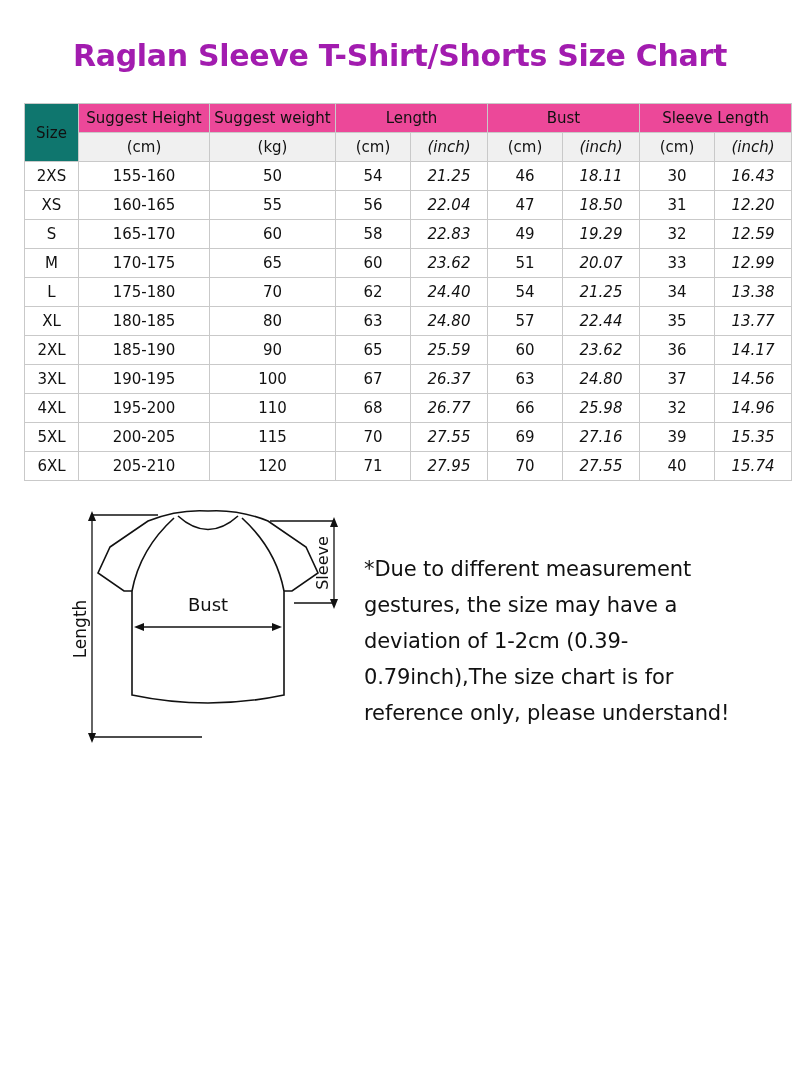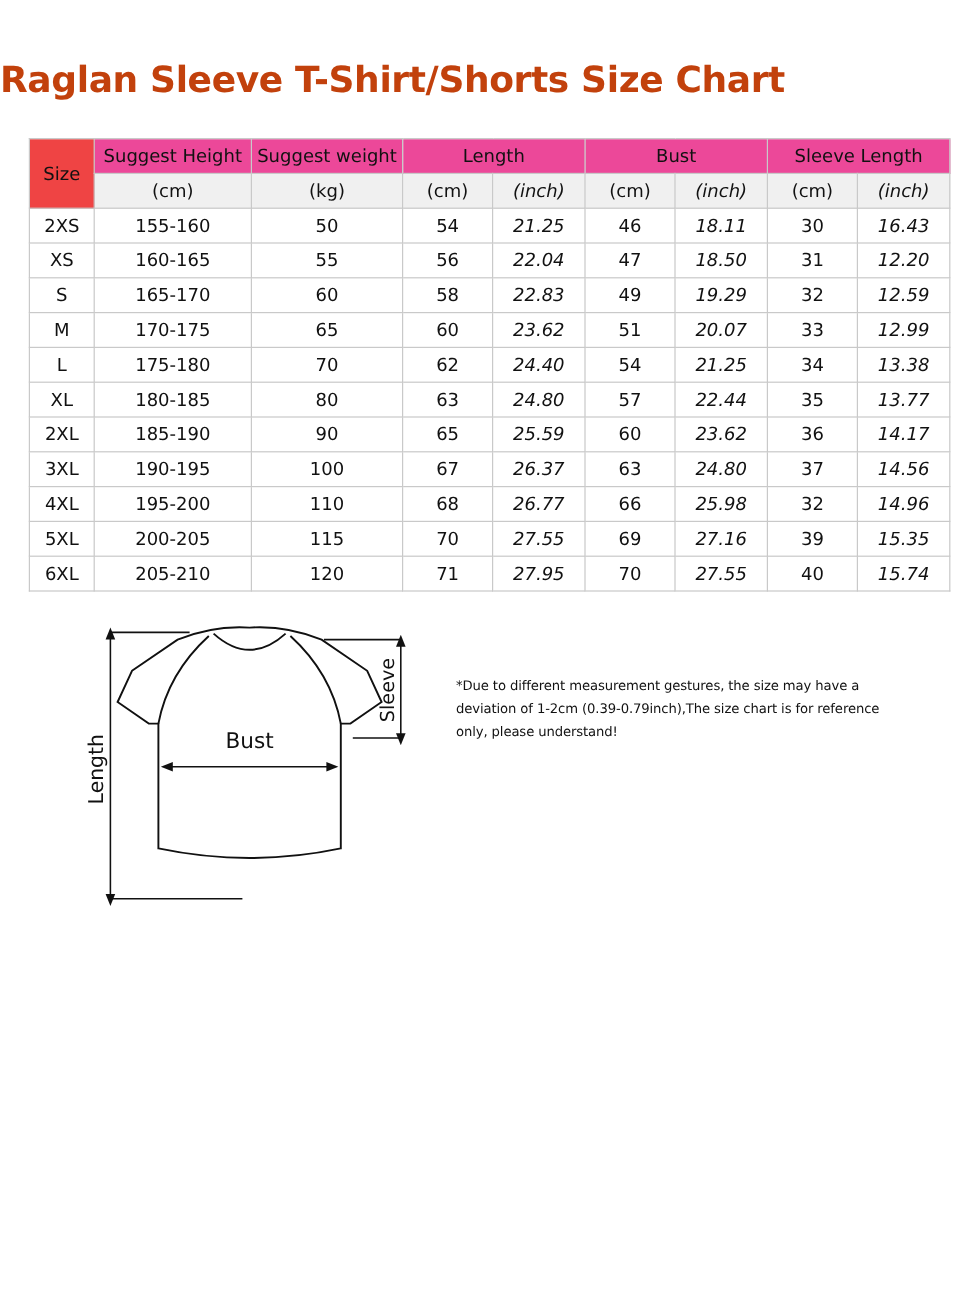--- a/index.html
+++ b/index.html
@@ -15,27 +15,28 @@
     position: relative;
     overflow: hidden;
   }
   .page {
     width: 800px;
     height: 1086px;
     position: relative;
     box-sizing: border-box;
   }
   .title {
+    text-align: center;
     font-family: "DejaVu Sans", sans-serif;
     font-weight: bold;
     font-size: 30px;
     letter-spacing: -0.3px;
-    color: #c2410c;
+    color: #a21caf;
     margin: 0;
-    padding-top: 50px;
+    padding-top: 38px;
     padding-bottom: 0;
   }
 
   
   .table-wrap {
     margin: 30px 24px 0 24px;
   }
   table.size-chart {
     width: 752px;
     border-collapse: collapse;
@@ -56,21 +57,21 @@
     font-size: 15px;
     height: 34px;
   }
   .unit-row td {
     background: #f0f0f0;
     font-size: 14px;
     height: 28px;
     margin-top: 16px;
   }
   td.size-cell {
-    background: #ef4444;
+    background: #0f766e;
     font-size: 15px;
   }
   .inch {
     color: #e8000d;
     font-style: italic;
   }
   .body-row td {
     height: 56px;
     background: #ffffff;
   }
@@ -88,25 +89,25 @@
   }
   .diagram {
     position: absolute;
     left: 70px;
     top: 0;
     width: 290px;
     height: 250px;
   }
   .note {
     position: absolute;
-    left: 380px;
+    left: 364px;
     top: 52px;
     width: 380px;
     font-family: "DejaVu Sans", sans-serif;
-    font-size: 11px;
+    font-size: 21px;
     line-height: 1.72;
     color: #111111;
     letter-spacing: -0.1px;
   }
 </style>
 </head>
 <body>
 
 <div class="page">
 

